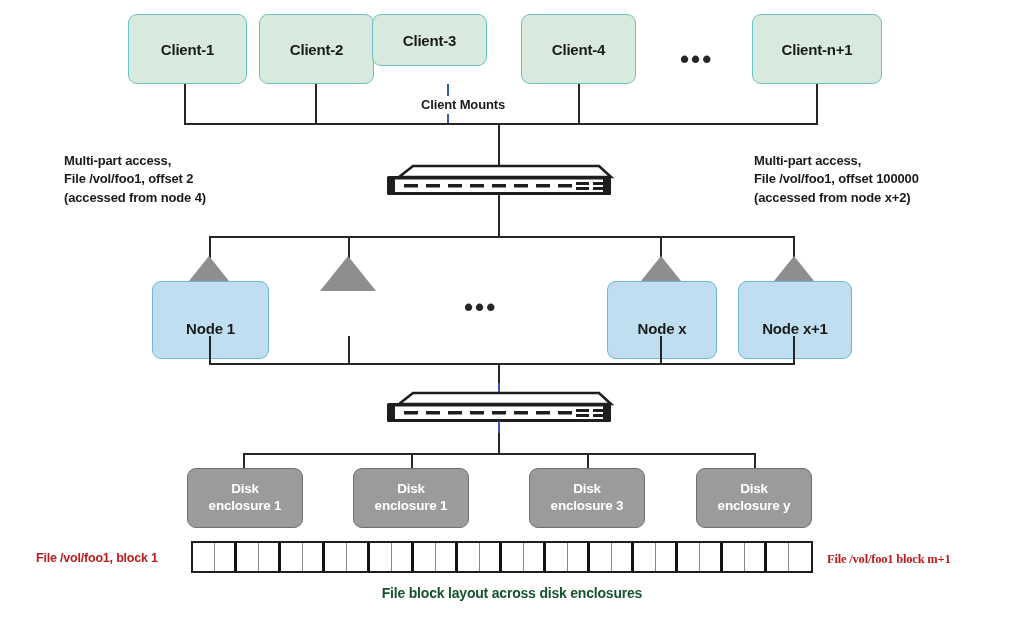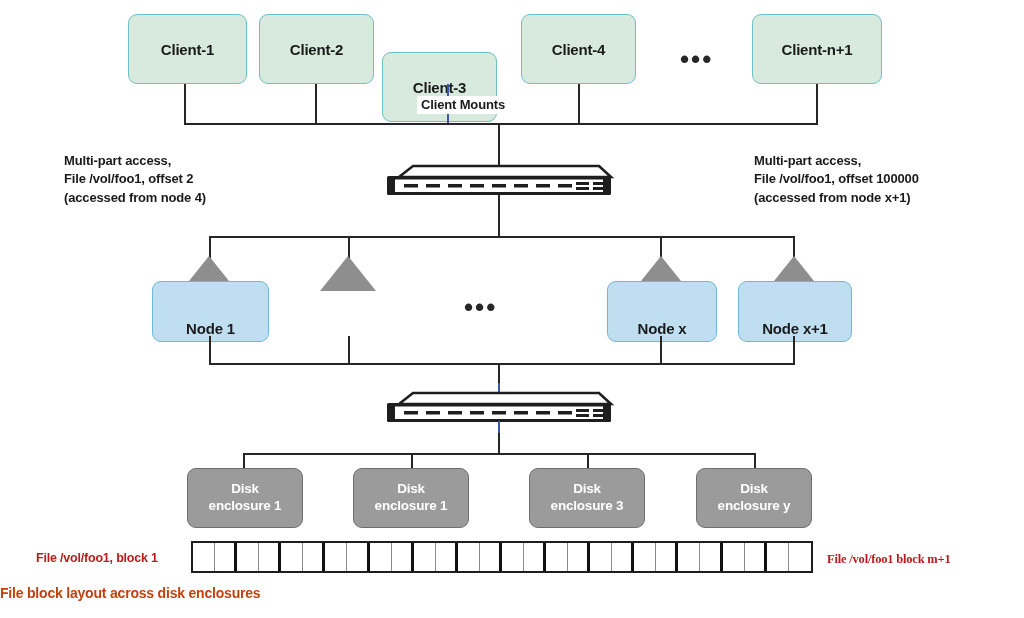--- a/index.html
+++ b/index.html
@@ -38,21 +38,21 @@
   }
 
   
   .node-box {
     background: #bfdff1;
     border: 1.6px solid #6fb7d6;
     border-radius: 9px;
     display: flex;
     align-items: flex-end;
     justify-content: center;
-    padding-bottom: 4px;
+    padding-bottom: 21px;
     font-size: 15px;
     font-weight: bold;
     color: #1a1a1a;
     letter-spacing: -0.2px;
   }
   .node-triangle {
     position: absolute;
     width: 0; height: 0;
     border-left: 28px solid transparent;
     border-right: 28px solid transparent;
@@ -93,21 +93,22 @@
   .ellipsis {
     font-size: 26px;
     font-weight: bold;
     color: #262626;
     letter-spacing: 2px;
     line-height: 1;
   }
   .caption {
     font-size: 14px;
     font-weight: bold;
-    color: #c2410c;
+    color: #14532d;
+    text-align: center;
     letter-spacing: -0.2px;
   }
   .strip-label {
     font-size: 12.5px;
     font-weight: bold;
     color: #b91c1c;
     white-space: nowrap;
     letter-spacing: -0.2px;
   }
 
@@ -135,21 +136,21 @@
 <body>
 
 <div id="canvas">
 
   <div class="abs client-box" style="left:128px; top:14px; width:119px; height:70px;">
     <span>Client-1</span>
   </div>
   <div class="abs client-box" style="left:259px; top:14px; width:115px; height:70px;">
     <span>Client-2</span>
   </div>
-  <div class="abs client-box" style="left:382px; top:14px; width:115px; height:70px;margin-top:38px;">
+  <div class="abs client-box" style="left:372px; top:14px; width:115px; height:52px;">
     <span>Client-3</span>
   </div>
   <div class="abs client-box" style="left:521px; top:14px; width:115px; height:70px;">
     <span>Client-4</span>
   </div>
   <div class="abs ellipsis" style="left:680px; top:46px;">•••</div>
   <div class="abs client-box" style="left:752px; top:14px; width:130px; height:70px;">
     <span>Client-n+1</span>
   </div>
 
@@ -165,21 +166,21 @@
   <div class="abs vline" style="left:498px; top:123px; height:52px;"></div>
 
   <div class="abs" style="left:64px; top:152px;">
     <div class="label-bold">Multi-part access,</div>
     <div class="label-bold">File /vol/foo1, offset 2</div>
     <div class="label-bold">(accessed from node 4)</div>
   </div>
   <div class="abs" style="left:754px; top:152px;">
     <div class="label-bold">Multi-part access,</div>
     <div class="label-bold">File /vol/foo1, offset 100000</div>
-    <div class="label-bold">(accessed from node x+1)</div>
+    <div class="label-bold">(accessed from node x+2)</div>
   </div>
 
   <div class="switch-icon" style="left:383px; top:163px;">
     <svg width="232" height="36" viewBox="0 0 232 36" xmlns="http://www.w3.org/2000/svg">
       <polygon points="16,14 30,3 216,3 228,14" fill="#ffffff" stroke="#1e1e1e" stroke-width="2.6"></polygon>
       <rect x="4" y="13" width="224" height="19" rx="1.5" fill="#1e1e1e"></rect>
       <rect x="12" y="16.5" width="208" height="12.5" fill="#ffffff"></rect>
       <g fill="#1e1e1e">
         <rect x="21" y="21" width="14" height="3.5"></rect>
         <rect x="43" y="21" width="14" height="3.5"></rect>

